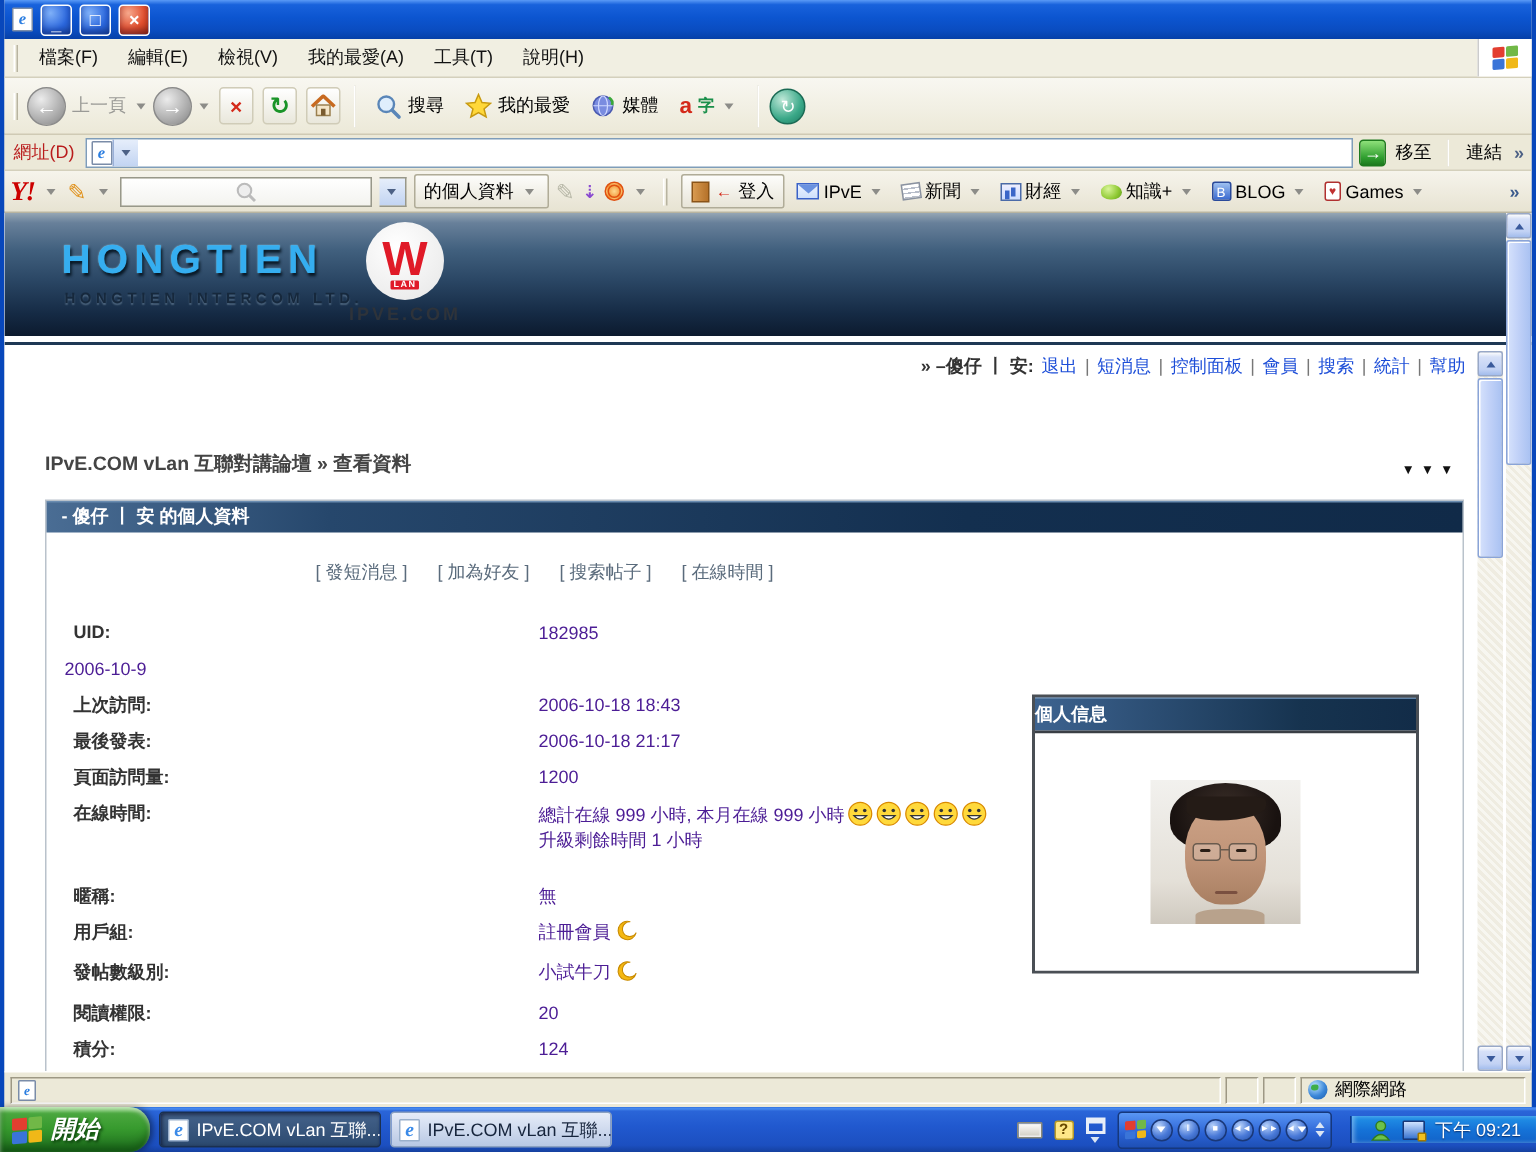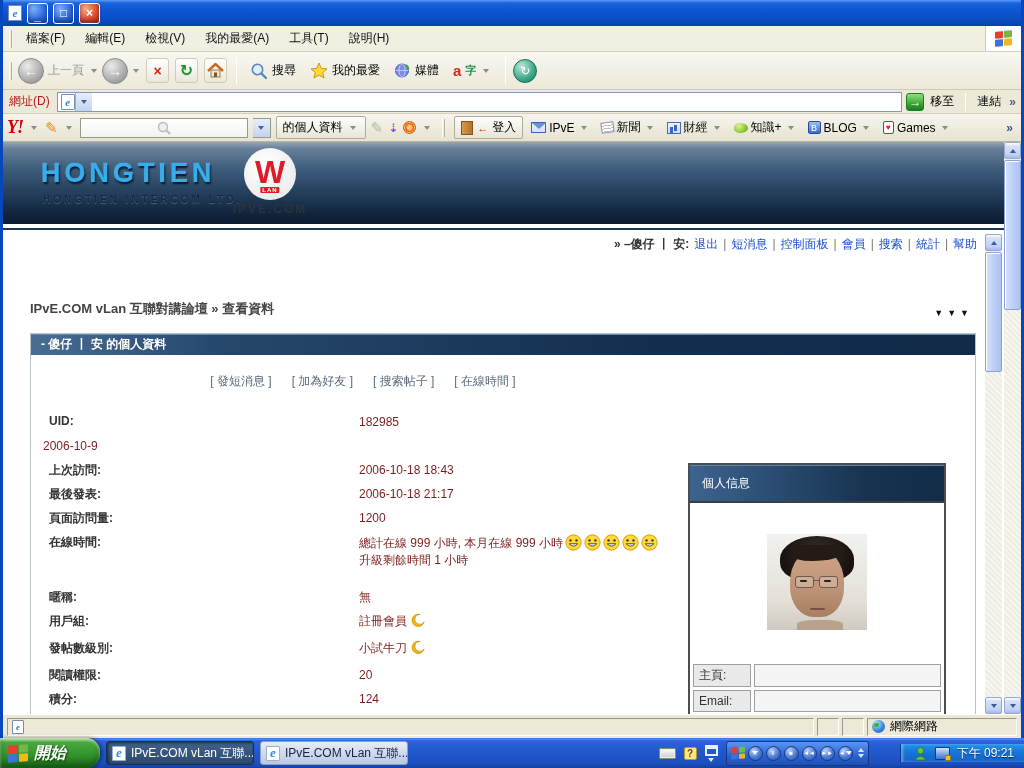--- a/index.html
+++ b/index.html
@@ -92,27 +92,27 @@
 .breadcrumb{font-size:13px;font-weight:bold;color:#444}
 .bc-arrows{margin-left:auto;font-size:9px;color:#111;letter-spacing:4px;font-weight:bold}
 
 .profile-box{margin:15px 27px 0;width:946px;border:1px solid #b9c2cb;background:#fff}
 .profile-header{height:21px;background:linear-gradient(90deg,#4a6d94 0%,#26476c 20%,#132f4f 65%,#102a48 100%);box-shadow:inset 0 1px 0 #6a8cb0;color:#fff;font-weight:bold;display:flex;align-items:center;padding-left:10px}
 .profile-body{padding:18px 12px 8px}
 .actions{width:640px;display:flex;justify-content:center;gap:20px;color:#5a6b7c;margin-bottom:24px}
 .action-link{cursor:pointer}
 .frow{display:flex;align-items:flex-start;min-height:21px;margin-bottom:3px}
 .flabel{width:316px;font-weight:bold;color:#333;padding-left:6px;flex:none}
-.fvalue{color:#7f1d1d;line-height:17px}
+.fvalue{color:#4c1d95;line-height:17px}
 .frow.gap{margin-top:20px}
 .smiley{vertical-align:-4px;margin-left:2px}
 .moon{vertical-align:-3px;margin-left:4px}
 
 .info-panel{position:absolute;left:685px;top:321px;width:258px;border:2px solid #4a4f55;background:#fff}
-.ip-header{height:38px;background:linear-gradient(90deg,#3d6390,#16334f 70%,#122c48);box-shadow:inset 0 1px 0 #5e82a8;color:#fff;font-weight:normal;display:flex;align-items:center;padding-left:12px;border-bottom:2px solid #3a3f45}
+.ip-header{height:24px;background:linear-gradient(90deg,#3d6390,#16334f 70%,#122c48);box-shadow:inset 0 1px 0 #5e82a8;color:#fff;font-weight:bold;display:flex;align-items:center;padding-left:0;border-bottom:2px solid #3a3f45}
 .ip-photo-wrap{height:158px;display:flex;align-items:center;justify-content:center;background:#fff}
 .photo{width:100px;height:96px;position:relative;overflow:hidden;background:linear-gradient(180deg,#f2f1ee 0%,#e4e0d8 70%,#cfc9bf 100%)}
 .hair{position:absolute;top:2px;left:13px;width:74px;height:46px;background:radial-gradient(circle at 50% 40%,#3a2e28,#191210 75%);border-radius:55% 55% 42% 46%}
 .face{position:absolute;top:15px;left:23px;width:54px;height:68px;background:linear-gradient(180deg,#cda387 0%,#c09478 55%,#a87f62 100%);border-radius:48% 48% 42% 44%}
 .fringe{position:absolute;top:11px;left:24px;width:53px;height:16px;background:#241b16;border-radius:10% 20% 60% 40%}
 .lens{position:absolute;top:42px;width:19px;height:12px;border:1px solid #6a5b4e;border-radius:3px;background:rgba(255,255,255,.22)}
 .lensL{left:28px}.lensR{left:52px}
 .bridge{position:absolute;top:46px;left:47px;width:6px;height:1px;background:#6a5b4e}
 .eye{position:absolute;top:46px;width:7px;height:2px;background:#2a1e16;border-radius:2px}
 .eyeL{left:33px}.eyeR{left:57px}
@@ -154,21 +154,21 @@
 .task-e{font:bold italic 13px "Liberation Serif",serif;color:#3a8ae8;background:#fff;width:14px;height:15px;border:1px solid #9ab0cc;border-radius:1px;display:flex;align-items:center;justify-content:center;flex:none}
 .mid-icons{margin-left:auto;display:flex;align-items:center;gap:8px;padding:0 8px}
 .kb-ico{width:17px;height:11px;background:linear-gradient(180deg,#fdfdfd,#cfccc0);border:1px solid #8a8a7a;border-radius:1px;box-shadow:inset 0 0 0 1px #eee}
 .help-ico{width:13px;height:13px;background:#ffe787;border:1px solid #b89a28;border-radius:2px;color:#6a4a00;font-weight:bold;font-size:10px;display:flex;align-items:center;justify-content:center}
 .restore-ico{width:13px;height:11px;border:2px solid #e8eef8;border-top-width:4px;background:transparent}
 .mini-caret{width:0;height:0;border-left:3px solid transparent;border-right:3px solid transparent;border-top:4px solid #dce6f4}
 .wmp{display:flex;align-items:center;gap:3px;background:linear-gradient(180deg,#5a96f4,#2a62d4 60%,#1e4fb4);border:1px solid #16387c;border-radius:3px;padding:0 4px;height:25px}
 .wmp-btn{width:15px;height:15px;border-radius:50%;background:radial-gradient(circle at 35% 28%,#b8d2fa,#4a7ad8 55%,#2450a8);border:1px solid #1a3878;color:#fff;font-size:6px;display:flex;align-items:center;justify-content:center;flex:none;overflow:hidden}
 .wmp-side{display:flex;flex-direction:column;gap:2px;align-items:center;margin-left:2px}
 .wmp-side .mini-caret.up{transform:rotate(180deg)}
-.tray{display:flex;align-items:center;gap:7px;padding:0 10px 0 12px;height:18px;background:linear-gradient(180deg,#2293e8 0%,#1573d8 50%,#1262c8 100%);border-left:1px solid #0c3a88;box-shadow:inset 2px 0 3px rgba(255,255,255,.35);margin-left:23px}
+.tray{display:flex;align-items:center;gap:7px;padding:0 10px 0 12px;height:18px;background:linear-gradient(180deg,#2293e8 0%,#1573d8 50%,#1262c8 100%);border-left:1px solid #0c3a88;box-shadow:inset 2px 0 3px rgba(255,255,255,.35);margin-left:4px}
 .time{color:#fff;font-size:12px;text-shadow:0 1px 1px #0a2a66;white-space:nowrap}
 .tray-pc{width:15px;height:13px;background:linear-gradient(180deg,#cfe2ff,#3a74d0);border:1px solid #1a3878;border-radius:1px;position:relative}
 .tray-pc i{position:absolute;right:-2px;bottom:-2px;width:6px;height:6px;background:#f0c020;border:1px solid #a07800;border-radius:1px}
 </style>
 </head>
 <body>
 
 <div class="screen">
   <div class="window">
 
@@ -479,36 +479,20 @@
             <div class="fringe"></div>
             <div class="lens lensL"></div>
               <div class="lens lensR"></div>
               <div class="bridge"></div>
             <div class="eye eyeL"></div>
               <div class="eye eyeR"></div>
             <div class="mouth"></div>
             <div class="shade"></div>
           </div>
         </div>
-        <table class="ip-table">
-          <tbody>
-              <tr>
-                <td class="lbl">主頁:</td>
-                <td class="val"></td>
-              </tr>
-          <tr>
-                <td class="lbl">Email:</td>
-                <td class="val"></td>
-              </tr>
-          <tr>
-                <td class="lbl">QQ:</td>
-                <td class="val"></td>
-              </tr>
-        </tbody>
-          </table>
       </div>
 
       <div class="sbar sb-inner">
         <div class="sb-btn sb-up up">
             <span class="tri"></span>
           </div>
         <div class="sb-thumb"></div>
         <div class="sb-btn sb-down">
             <span class="tri"></span>
           </div>

